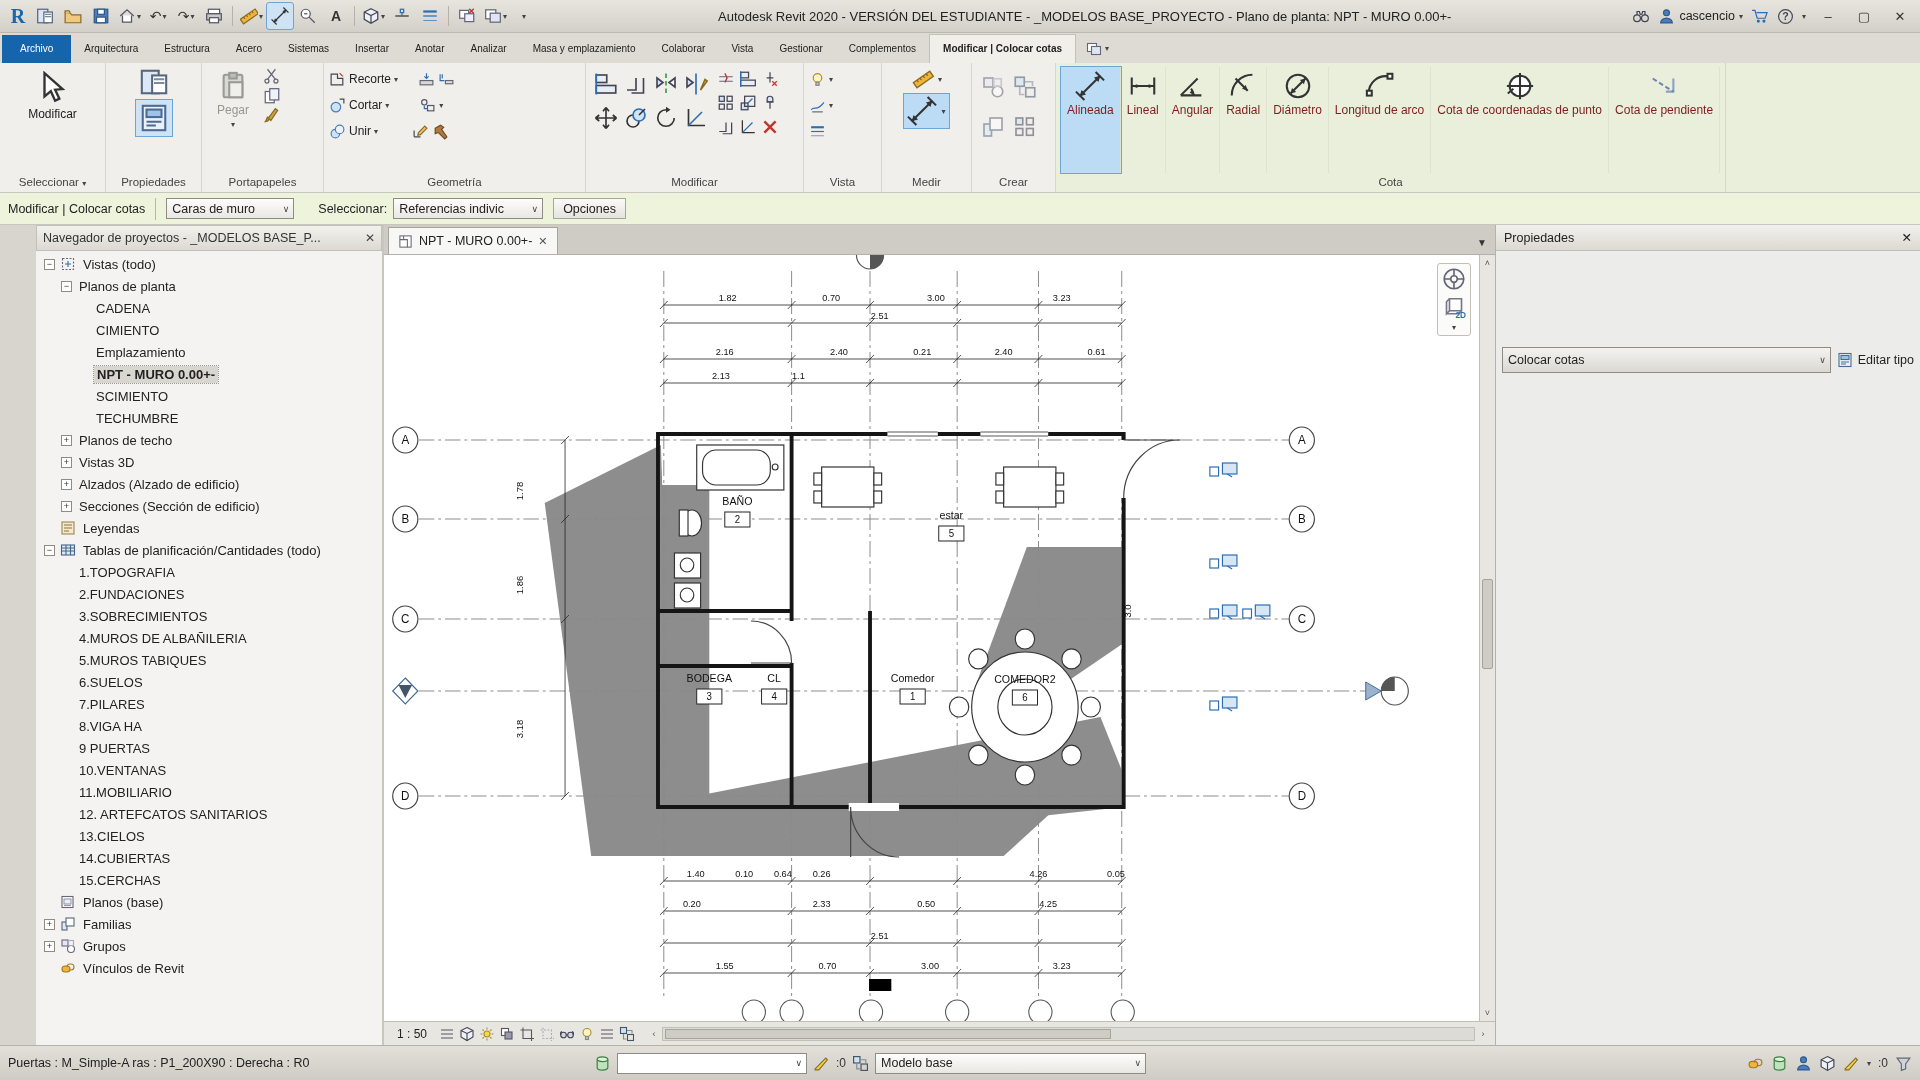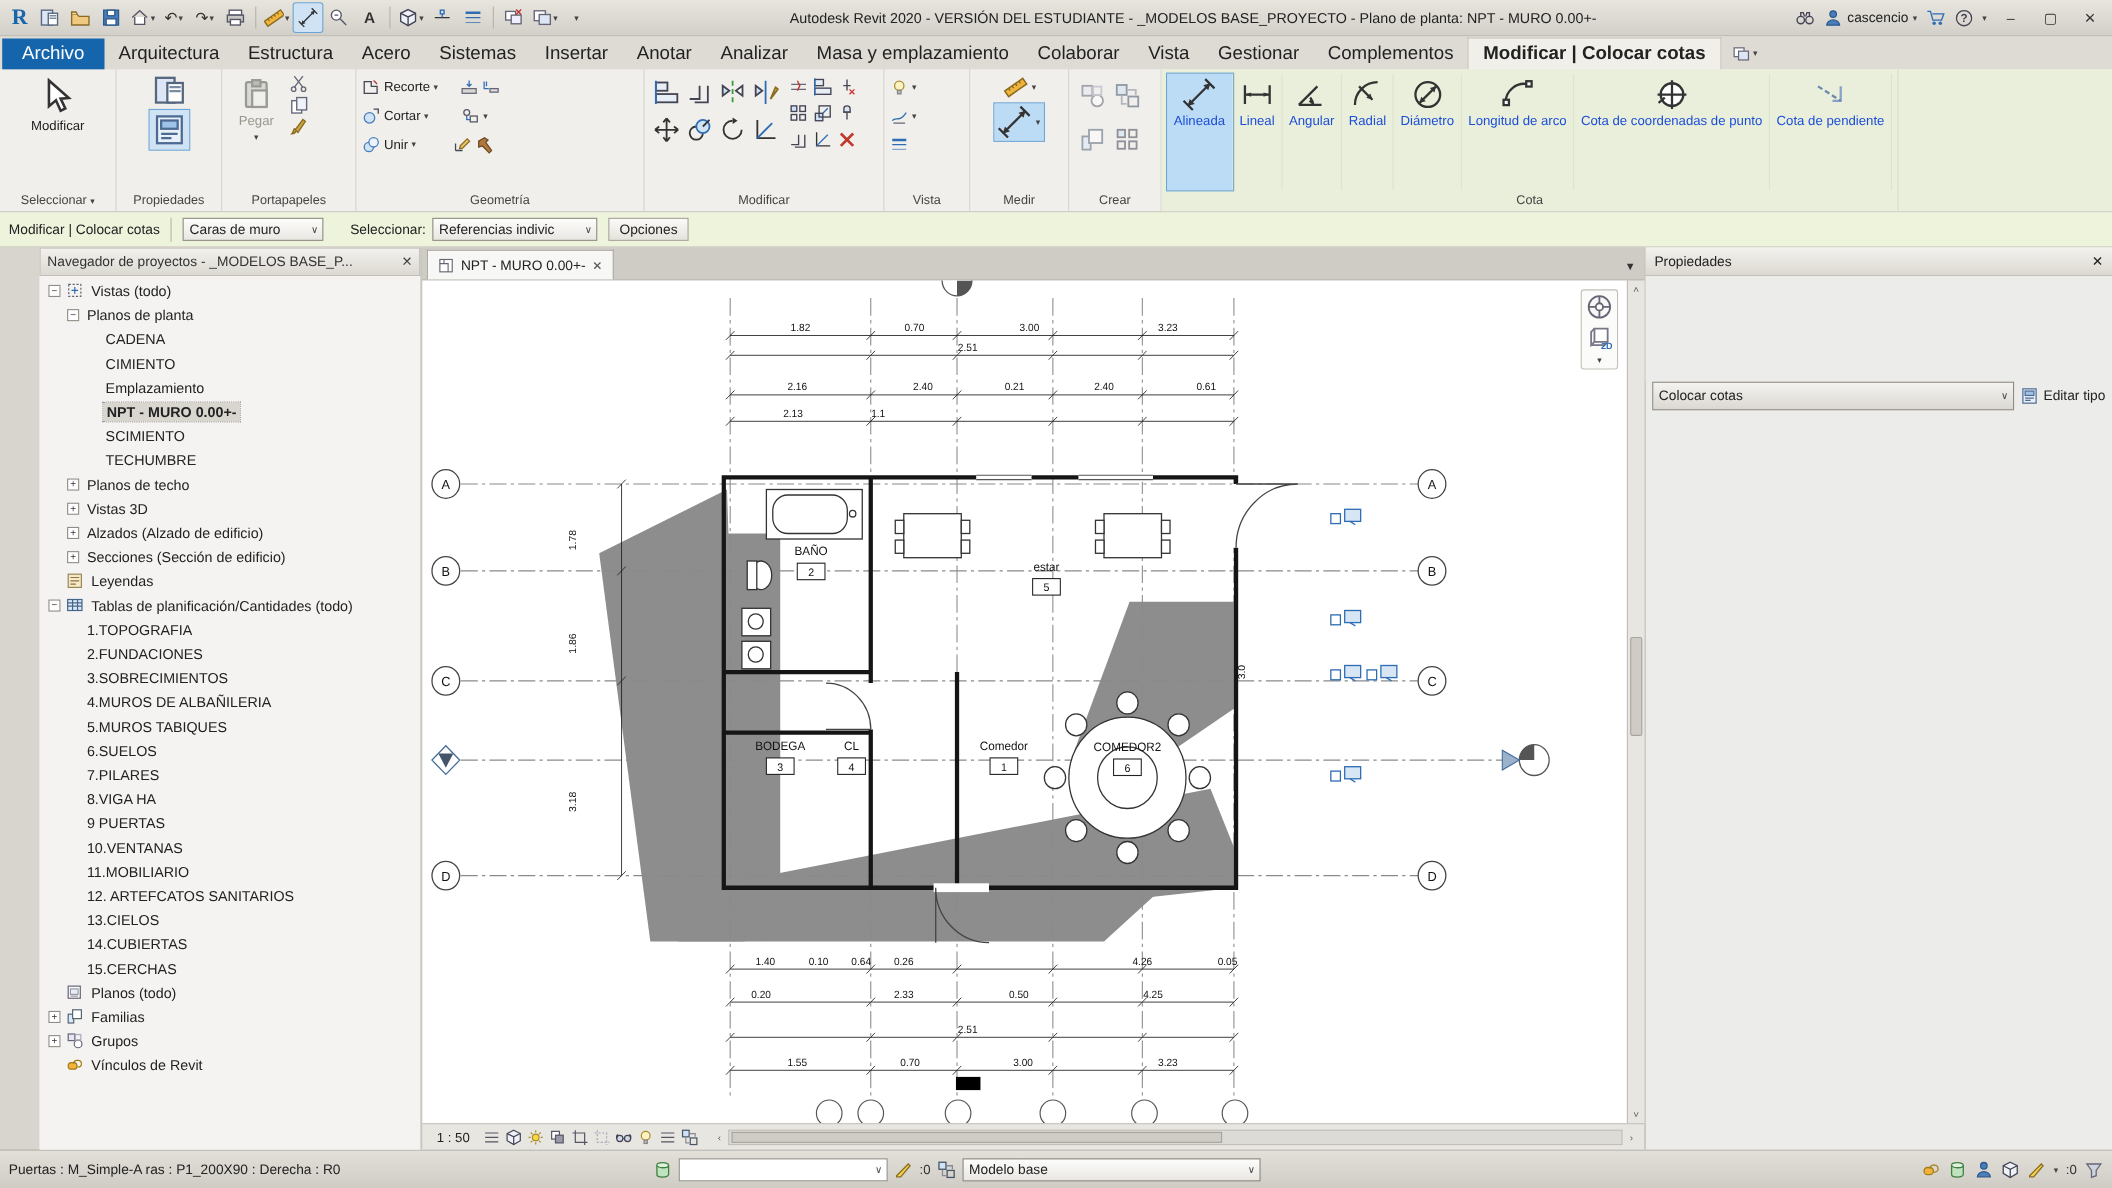--- a/index.html
+++ b/index.html
@@ -23,21 +23,21 @@
   #title-text { flex:1; text-align:center; font-size:13px; color:#222;
     white-space:nowrap; overflow:hidden; }
   .tb-right { display:flex; align-items:center; gap:8px; }
   .tb-user { display:flex; align-items:center; gap:4px; font-size:12.5px; }
   .winbtn { width:28px; text-align:center; font-size:13px; color:#333; }
   #revit-logo { color:#1866ac; font-weight:bold; font-size:20px; width:24px; text-align:center;
     font-family:"Liberation Serif", serif; }
 
   
   #ribbon-tabs { height:30px; background:#dedbd4; display:flex; align-items:flex-end; padding-left:2px; }
-  .tab { padding:0 13px; line-height:28px; font-size:17px; color:#222; white-space:nowrap;margin-top:12px; }
+  .tab { padding:0 13px; line-height:28px; font-size:10px; color:#222; white-space:nowrap;margin-top:12px; }
   .tab.file { background:#1565ad; color:#fff; padding:0 18px; }
   .tab.contextual { background:#f0efe9; border:1px solid #c4c1ba; border-bottom:none; font-weight:bold; }
   .tab-extra { display:flex; align-items:center; gap:3px; padding:0 10px; line-height:28px; }
 
   
   #ribbon { height:130px; background:#f0efec; display:flex; border-bottom:1px solid #c9c6bf; }
   .rpanel { display:flex; flex-direction:column; border-right:1px solid #d8d5ce; flex:none; }
   .rpanel .pcontent { flex:1; display:flex; padding:4px 5px 0 5px; gap:4px; }
   .rpanel .plabel { height:19px; font-size:11.5px; color:#444; text-align:center; line-height:18px; white-space:nowrap; }
   .bigbtn { width:64px; display:flex; flex-direction:column; align-items:center; justify-content:flex-start;
@@ -51,21 +51,21 @@
   .minicol { display:flex; flex-direction:column; gap:2px; }
   .icongrid { display:grid; grid-template-columns:repeat(3,22px); grid-auto-rows:24px; align-items:center; justify-items:center; }
   .icongrid .ic, .icon4 .ic { width:18px; height:18px; }
   .icon4 { display:grid; grid-template-columns:repeat(4,30px); grid-auto-rows:34px; align-items:center; justify-items:center; }
   .icon4 .ic { width:24px; height:24px; }
   #panel-cota { background:#e9efdb; }
   #panel-cota .pcontent { gap:0; }
   #ribbon-filler { flex:1; background:#e9efdb; }
   .cotabtn { display:flex; flex-direction:column; align-items:center; padding:4px 6px 0 6px; gap:3px; border-right:1px solid #dde3cd; }
   .cotabtn .ic { width:30px; height:30px; }
-  .cotabtn .blabel { font-size:12px; line-height:13px; text-align:center; color:#1d4ed8; }
+  .cotabtn .blabel { font-size:12px; line-height:13px; text-align:center; color:#7f1d1d; }
   .cotabtn.active { background:#bcdcf5; outline:1px solid #6ba6d6; }
 
   
   #optionsbar { height:32px; background:#eef3dc; border-bottom:1px solid #c9c6bf;
     display:flex; align-items:center; padding:0 8px; gap:10px; font-size:12.5px; }
   .ob-sep { width:1px; height:22px; background:#b8b5ae; }
   .combo { border:1px solid #8f8c85; background:linear-gradient(#fdfdfc,#e9e7e2);
     height:21px; display:flex; align-items:center; padding-left:5px; font-size:12.5px; }
   .combo .arrow { margin-left:auto; padding:0 4px; font-size:9px; color:#444; }
   .btn { border:1px solid #a7a49d; background:linear-gradient(#fbfaf8,#e5e3dd); height:21px;
@@ -948,21 +948,21 @@
         </div>
         <div class="trow" style="padding-left: 8px;">
           <span style="width:16px;flex:none"></span>
           <span class="ic ticon">
             <svg viewBox="0 0 16 16" stroke-width="1.1" fill="none">
               <rect x="2" y="2.5" width="11" height="11" fill="#fff" stroke="#667"></rect>
               <rect x="4" y="5" width="7" height="5" fill="#e8eef6" stroke="#99a"></rect>
               <path d="M4 11.5 h7" stroke="#99a"></path>
             </svg>
           </span>
-          <span class="lbl">Planos (todo)</span>
+          <span class="lbl">Planos (base)</span>
         </div>
         <div class="trow" style="padding-left: 8px;">
           <span class="exp">+</span>
           <span class="ic ticon">
             <svg viewBox="0 0 16 16" stroke-width="1.1" fill="none">
               <rect x="2" y="6" width="5" height="8" fill="#dce9f7" stroke="#556677"></rect>
               <rect x="6" y="2" width="8" height="8" fill="#fff" stroke="#556677"></rect>
             </svg>
           </span>
           <span class="lbl">Familias</span>

